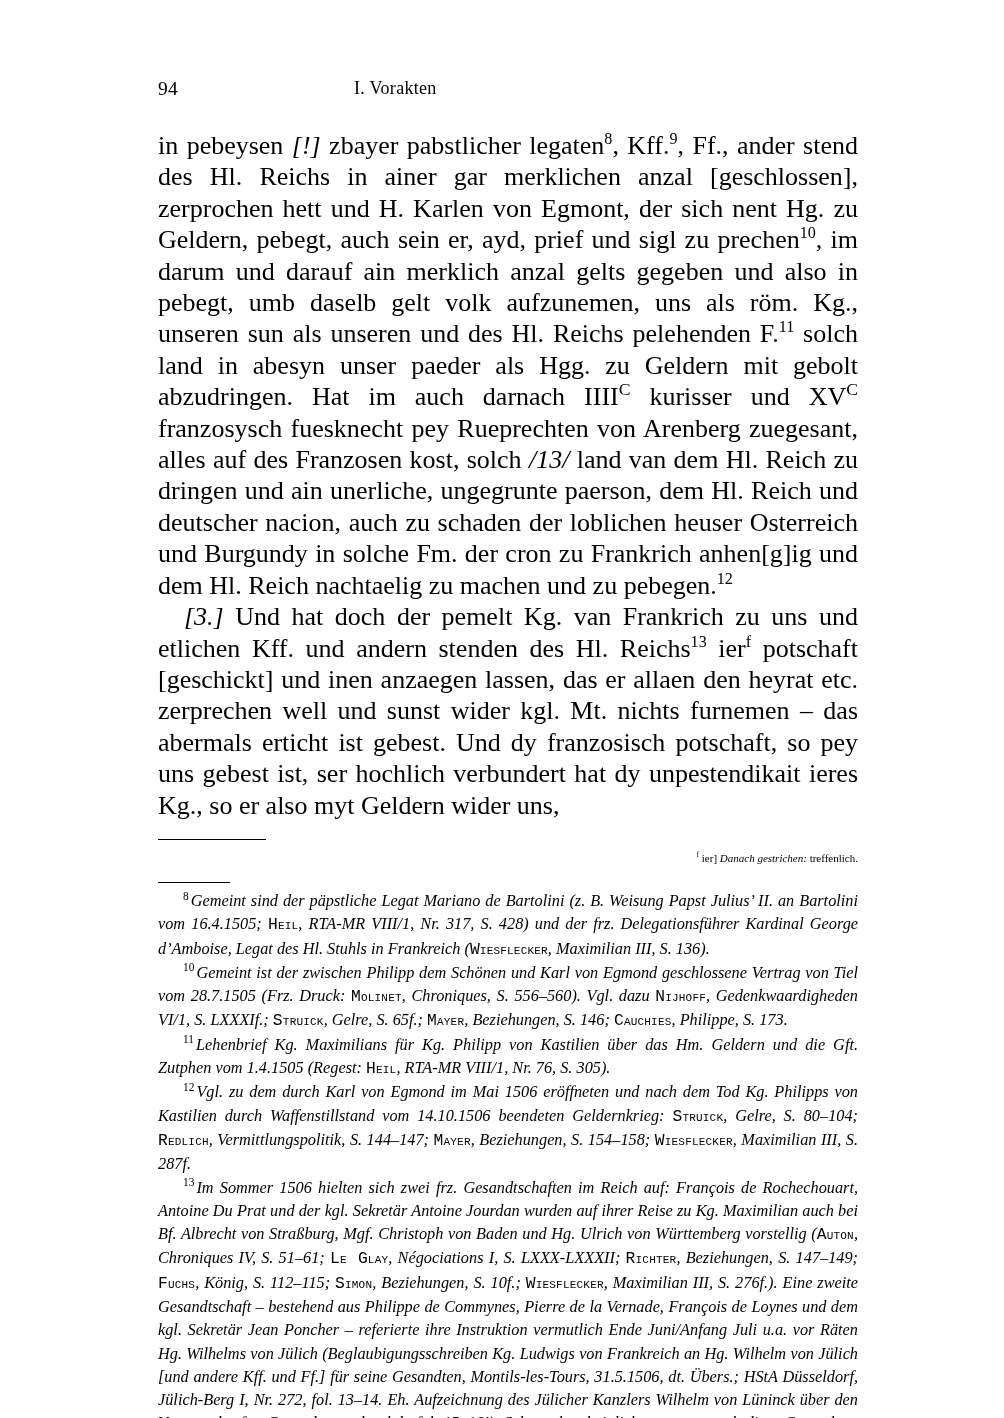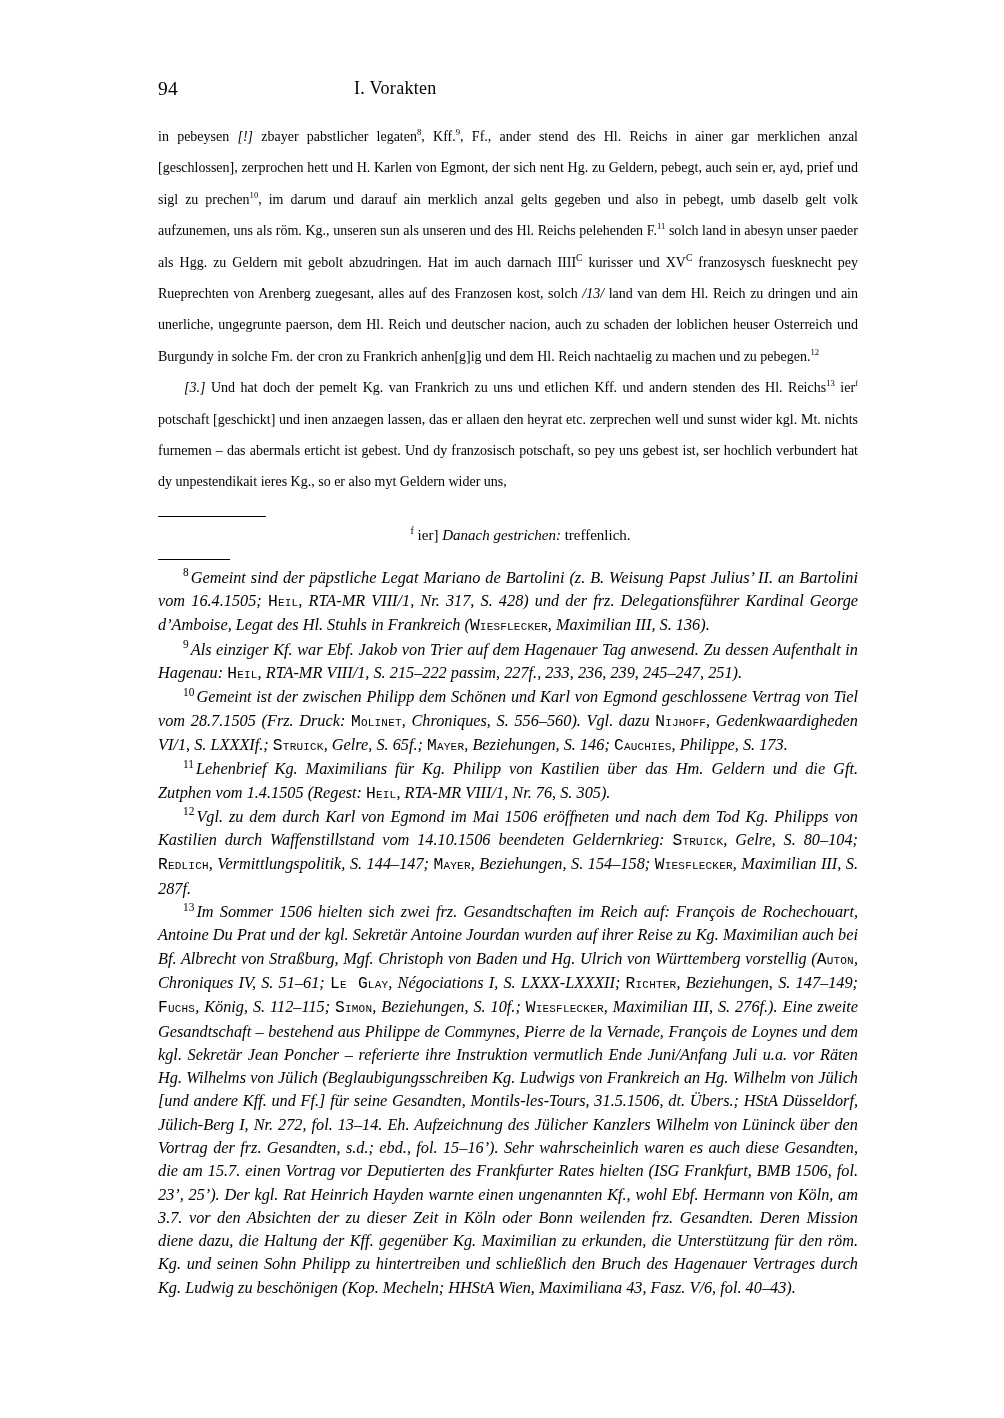--- a/index.html
+++ b/index.html
@@ -37,22 +37,22 @@
   }
   .head-title {
     position: absolute;
     left: 196px; top: 0;
     font-size: 18px;
     letter-spacing: 0.3px;
   }
 
   
   .body-text {
-    margin-top: 9px;
-    font-size: 14px;
+    margin-top: 18px;
+    font-size: 26px;
     line-height: 31.4px;
     text-align: justify;
     text-justify: inter-word;
     hyphens: none;
   }
   .body-text p {
     margin: 0;
     text-indent: 0;
   }
   .body-text p.indent {
@@ -80,24 +80,24 @@
     background: #000;
     margin: 0 0 7px 0;
   }
   .rule-notes {
     width: 72px;
     height: 1px;
     background: #000;
     margin: 12px 0 6px 0;
   }
   .variant-line {
-    font-size: 15px;
+    font-size: 11px;
     line-height: 23px;
     text-indent: 25px;
-    text-align: center;
+    text-align: right;
   }
   .variant-line .sig {
     font-size: 0.68em;
     vertical-align: super;
     line-height: 0;
   }
 
   .footnotes {
     font-size: 16.3px;
     line-height: 23.3px;
@@ -139,21 +139,20 @@
     </div>
 
   <div class="apparatus">
     <div class="rule-variant"></div>
     <div id="variant-apparatus">
         <div class="variant-line"><span class="sig">f</span> <span>ier]</span><span class="it"> Danach gestrichen:</span><span> treffenlich.</span></div>
       </div>
     <div class="rule-notes"></div>
     <div class="footnotes" id="footnotes">
         <p class="fn"><span class="fnum">8</span><span class="it">Gemeint sind der päpstliche Legat Mariano de Bartolini (z. B. Weisung Papst Julius’ II. an Bartolini vom 16.4.1505; </span><span class="sc">Heil</span><span class="it">, RTA-MR VIII/1, Nr. 317, S. 428) und der frz. Delegationsführer Kardinal George d’Amboise, Legat des Hl. Stuhls in Frankreich (</span><span class="sc">Wiesflecker</span><span class="it">, Maximilian III, S. 136).</span></p>
-        <p class="fn"><span class="fnum">9</span><span class="it">Als einziger Kf. war Ebf. Jakob von Trier auf dem Hagenauer Tag anwesend. Zu dessen Aufenthalt in Hagenau: </span><span class="sc">Heil</span><span class="it">, RTA-MR VIII/1, S. 215–222 passim, 227f., 233, 236, 239, 245–247, 251).</span></p>
         <p class="fn"><span class="fnum">10</span><span class="it">Gemeint ist der zwischen Philipp dem Schönen und Karl von Egmond geschlossene Vertrag von Tiel vom 28.7.1505 (Frz. Druck: </span><span class="sc">Molinet</span><span class="it">, Chroniques, S. 556–560). Vgl. dazu </span><span class="sc">Nijhoff</span><span class="it">, Gedenkwaardigheden VI/1, S. LXXXIf.; </span><span class="sc">Struick</span><span class="it">, Gelre, S. 65f.; </span><span class="sc">Mayer</span><span class="it">, Beziehungen, S. 146; </span><span class="sc">Cauchies</span><span class="it">, Philippe, S. 173.</span></p>
         <p class="fn"><span class="fnum">11</span><span class="it">Lehenbrief Kg. Maximilians für Kg. Philipp von Kastilien über das Hm. Geldern und die Gft. Zutphen vom 1.4.1505 (Regest: </span><span class="sc">Heil</span><span class="it">, RTA-MR VIII/1, Nr. 76, S. 305).</span></p>
         <p class="fn"><span class="fnum">12</span><span class="it">Vgl. zu dem durch Karl von Egmond im Mai 1506 eröffneten und nach dem Tod Kg. Philipps von Kastilien durch Waffenstillstand vom 14.10.1506 beendeten Geldernkrieg: </span><span class="sc">Struick</span><span class="it">, Gelre, S. 80–104; </span><span class="sc">Redlich</span><span class="it">, Vermittlungspolitik, S. 144–147; </span><span class="sc">Mayer</span><span class="it">, Beziehungen, S. 154–158; </span><span class="sc">Wiesflecker</span><span class="it">, Maximilian III, S. 287f.</span></p>
         <p class="fn"><span class="fnum">13</span><span class="it">Im Sommer 1506 hielten sich zwei frz. Gesandtschaften im Reich auf: François de Rochechouart, Antoine Du Prat und der kgl. Sekretär Antoine Jourdan wurden auf ihrer Reise zu Kg. Maximilian auch bei Bf. Albrecht von Straßburg, Mgf. Christoph von Baden und Hg. Ulrich von Württemberg vorstellig (</span><span class="sc">Auton</span><span class="it">, Chroniques IV, S. 51–61; </span><span class="sc">Le Glay</span><span class="it">, Négociations I, S. LXXX-LXXXII; </span><span class="sc">Richter</span><span class="it">, Beziehungen, S. 147–149; </span><span class="sc">Fuchs</span><span class="it">, König, S. 112–115; </span><span class="sc">Simon</span><span class="it">, Beziehungen, S. 10f.; </span><span class="sc">Wiesflecker</span><span class="it">, Maximilian III, S. 276f.). Eine zweite Gesandtschaft – bestehend aus Philippe de Commynes, Pierre de la Vernade, François de Loynes und dem kgl. Sekretär Jean Poncher – referierte ihre Instruktion vermutlich Ende Juni/Anfang Juli u.a. vor Räten Hg. Wilhelms von Jülich (Beglaubigungsschreiben Kg. Ludwigs von Frankreich an Hg. Wilhelm von Jülich [und andere Kff. und Ff.] für seine Gesandten, Montils-les-Tours, 31.5.1506, dt. Übers.; HStA Düsseldorf, Jülich-Berg I, Nr. 272, fol. 13–14. Eh. Aufzeichnung des Jülicher Kanzlers Wilhelm von Lüninck über den Vortrag der frz. Gesandten, s.d.; ebd., fol. 15–16’). Sehr wahrscheinlich waren es auch diese Gesandten, die am 15.7. einen Vortrag vor Deputierten des Frankfurter Rates hielten (ISG Frankfurt, BMB 1506, fol. 23’, 25’). Der kgl. Rat Heinrich Hayden warnte einen ungenannten Kf., wohl Ebf. Hermann von Köln, am 3.7. vor den Absichten der zu dieser Zeit in Köln oder Bonn weilenden frz. Gesandten. Deren Mission diene dazu, die Haltung der Kff. gegenüber Kg. Maximilian zu erkunden, die Unterstützung für den röm. Kg. und seinen Sohn Philipp zu hintertreiben und schließlich den Bruch des Hagenauer Vertrages durch Kg. Ludwig zu beschönigen (Kop. Mecheln; HHStA Wien, Maximiliana 43, Fasz. V/6, fol. 40–43).</span></p>
       </div>
   </div>
 
 </div>
 
 </body></html>

